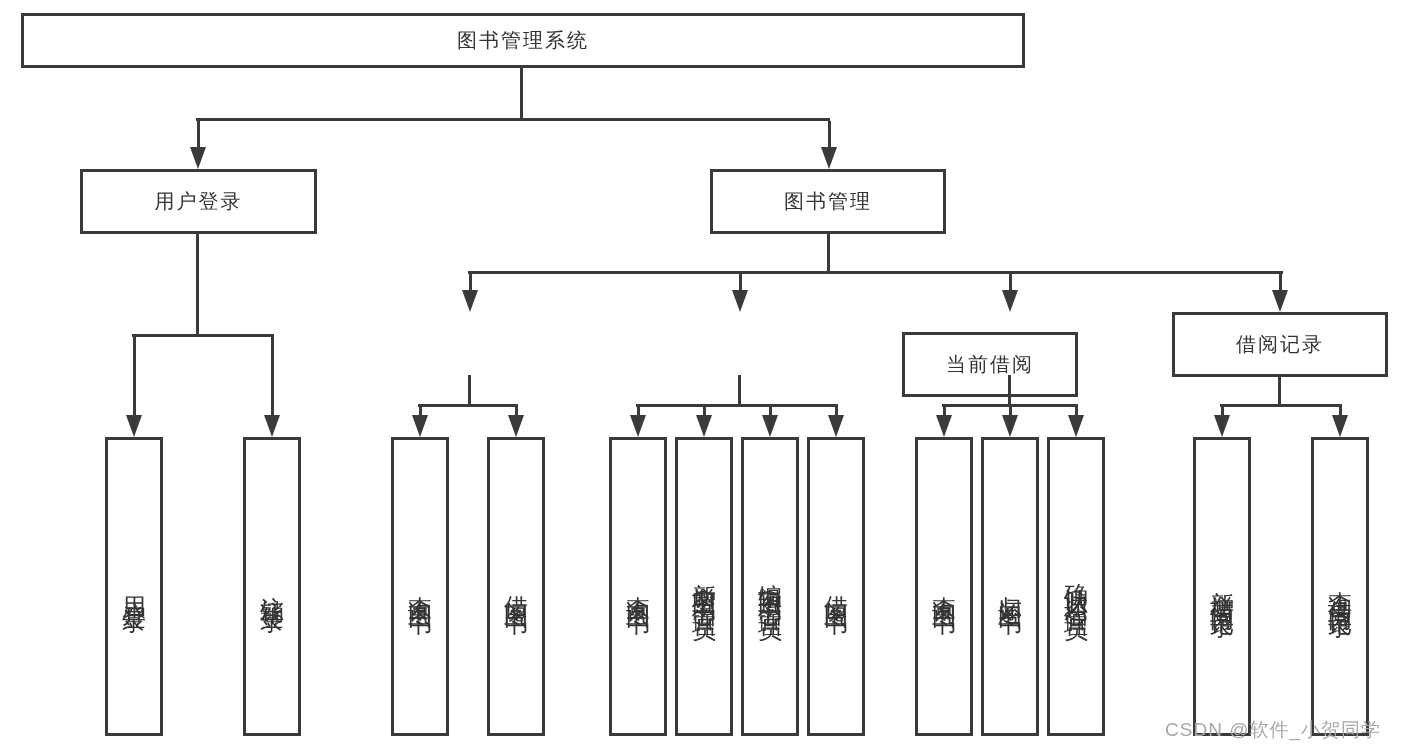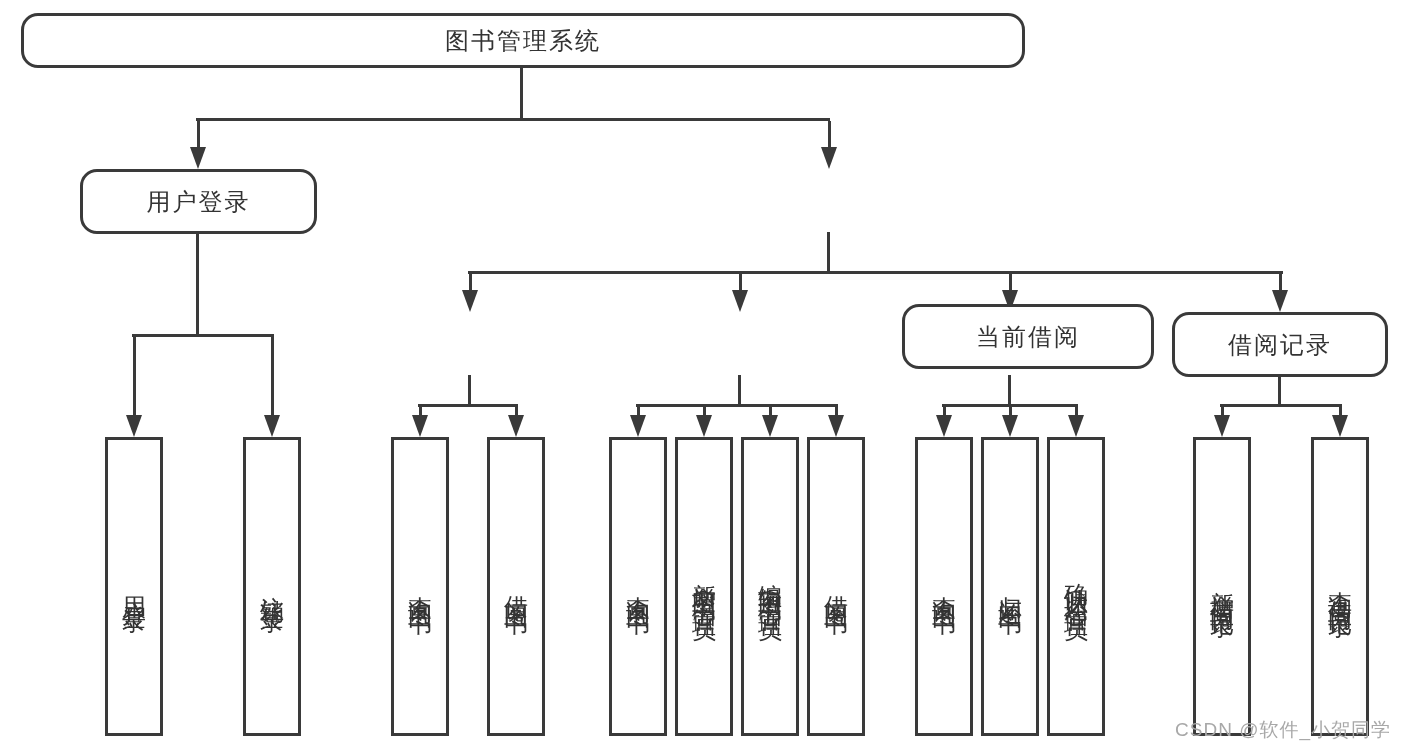--- a/index.html
+++ b/index.html
@@ -20,24 +20,23 @@
   }
   .node{
     position:absolute;
     background:var(--bg);
     border:3px solid var(--line);
     display:flex;
     align-items:center;
     justify-content:center;
   }
   .hnode{
-    font-size:24px;
+    font-size:20px;
     letter-spacing:2px;
     white-space:nowrap;
-    border-radius:17px;
   }
   .vnode .vtext{
     writing-mode:vertical-rl;
     text-orientation:mixed;
     font-size:24px;
     letter-spacing:5px;
     line-height:1;
     white-space:nowrap;
   }
   .hline{position:absolute;height:3px;background:var(--line);}
@@ -58,21 +57,21 @@
     position:absolute;
     left:0;
     bottom:0;
     width:0;height:0;
     border-left:8px solid transparent;
     border-right:8px solid transparent;
     border-top:22px solid var(--line);
   }
   .watermark{
     position:absolute;
-    right:14px;
+    right:24px;
     bottom:4px;
     font-size:19px;
     letter-spacing:1px;
     color:var(--wm);
     white-space:nowrap;
   }
 </style>
 </head>
 <body>
 
@@ -83,34 +82,37 @@
   </div>
 
   <div class="vline" style="left:520px;top:68px;height:53px;"></div>
   <div class="hline" style="left:196px;top:118px;width:634px;"></div>
   <div class="arrow" style="left:190px;top:121px;height:48px;"></div>
   <div class="arrow" style="left:821px;top:121px;height:48px;"></div>
 
   <div class="node hnode" style="left:80px;top:169px;width:237px;height:65px;">
     <span>用户登录</span>
   </div>
+  <div class="node hnode" style="left:710px;top:169px;width:236px;height:65px;">
+    <span>图书管理</span>
+  </div>
 
   <div class="vline" style="left:827px;top:232px;height:42px;"></div>
   <div class="hline" style="left:468px;top:271px;width:815px;"></div>
   <div class="arrow" style="left:462px;top:274px;height:38px;"></div>
   <div class="arrow" style="left:732px;top:274px;height:38px;"></div>
   <div class="arrow" style="left:1002px;top:274px;height:38px;"></div>
   <div class="arrow" style="left:1272px;top:274px;height:38px;"></div>
 
   <div class="vline" style="left:196px;top:232px;height:105px;"></div>
   <div class="hline" style="left:132px;top:334px;width:142px;"></div>
   <div class="arrow" style="left:126px;top:337px;height:100px;"></div>
   <div class="arrow" style="left:264px;top:337px;height:100px;"></div>
 
-  <div class="node hnode" style="left:902px;top:304px;width:252px;height:65px;">
+  <div class="node hnode" style="left:902px;top:332px;width:176px;height:65px;">
     <span>当前借阅</span>
   </div>
   <div class="node hnode" style="left:1172px;top:312px;width:216px;height:65px;">
     <span>借阅记录</span>
   </div>
 
   <div class="vline" style="left:468px;top:375px;height:32px;"></div>
   <div class="hline" style="left:418px;top:404px;width:100px;"></div>
   <div class="arrow" style="left:412px;top:407px;height:30px;"></div>
   <div class="arrow" style="left:508px;top:407px;height:30px;"></div>

